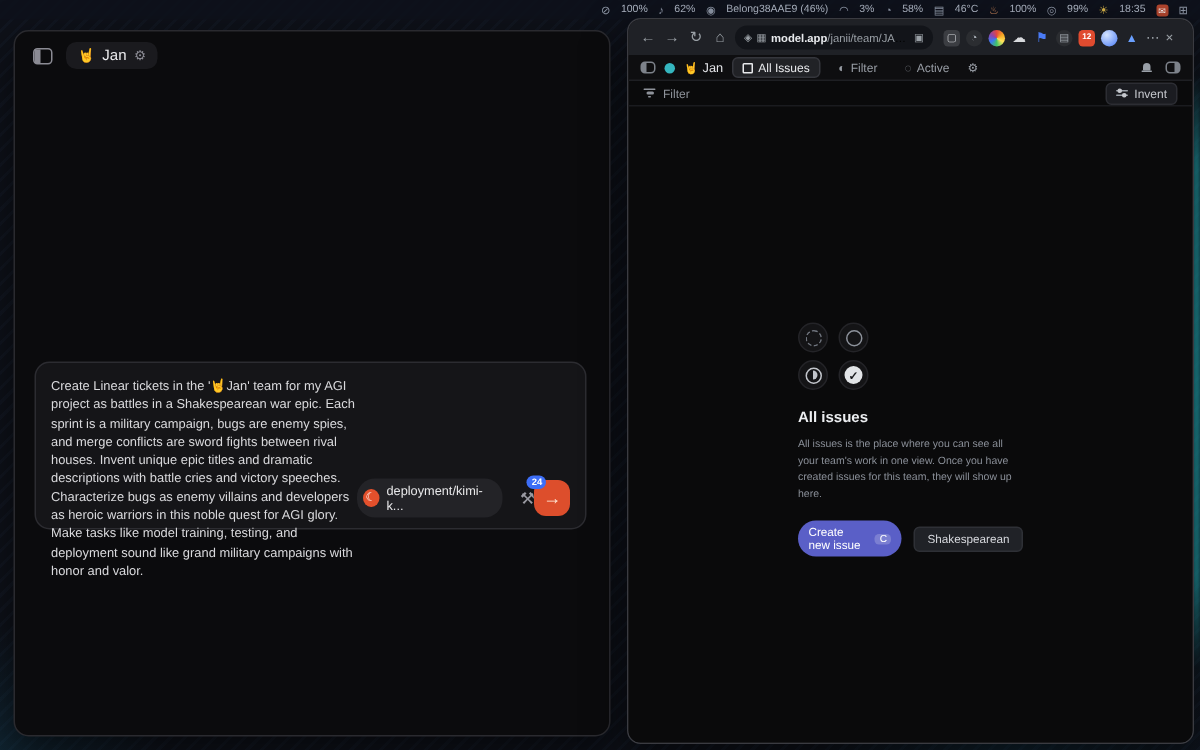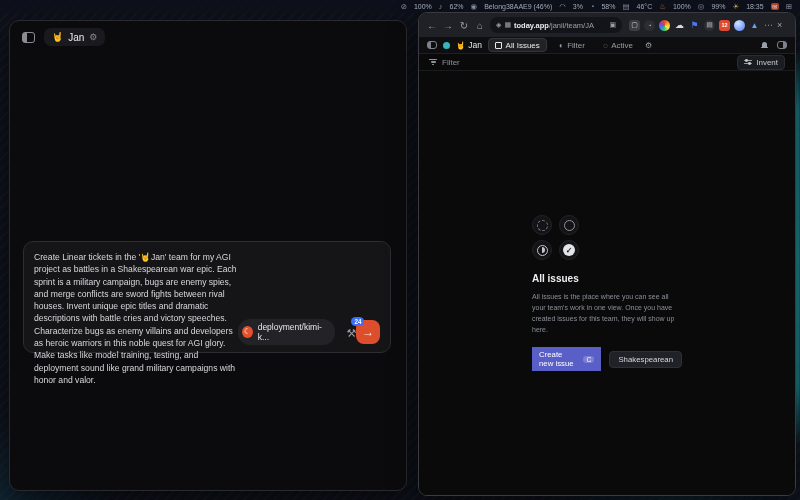--- a/index.html
+++ b/index.html
@@ -131,21 +131,21 @@
   .st-prog { width:11px; height:11px; border-radius:50%; border:1.4px solid #c2c5cb;
     display:flex; align-items:center; justify-content:center; }
   .st-prog i { display:block; width:6px; height:6px; border-radius:50%;
     background:linear-gradient(90deg, transparent 0 50%, #c2c5cb 50% 100%); }
   .st-done { width:12px; height:12px; border-radius:50%; background:#e2e4e7; color:#17181a;
     display:flex; align-items:center; justify-content:center; font-size:8px; font-weight:bold; }
   .empty-title { font-size:10px; font-weight:bold; color:#eceef1; margin-bottom:7px; }
   .empty-desc { font-size:7px; line-height:11px; color:#8a8f98; margin-bottom:12px; }
   .empty-actions { display:flex; gap:8px; align-items:center; }
   .btn-primary { display:flex; align-items:center; gap:5px; background:#5a5fc7; color:#fff;
-    border-radius:0; padding:3px 7px; font-size:7.8px; }
+    border-radius:12px; padding:3px 7px; font-size:7.8px; }
   .kbd { background:rgba(255,255,255,0.20); border-radius:3px; padding:0 3px; font-size:6.8px; }
   .btn-secondary { background:#202227; border:1px solid #2e3036; color:#d6d8dd; border-radius:4px;
     padding:3px 8px; font-size:7.8px; }
 </style>
 </head>
 <body>
 
 <div class="screen">
   <div class="edge-glow"></div>
 
@@ -203,21 +203,21 @@
 
   <div class="window win-browser">
     <div class="browser-toolbar">
       <span class="nav-ic">←</span>
       <span class="nav-ic">→</span>
       <span class="nav-ic">↻</span>
       <span class="nav-ic">⌂</span>
       <span class="omnibox">
         <span class="o-ic">◈</span>
         <span class="o-ic">▦</span>
-        <span class="url"><b class="dom">today.app</b><span class="path">/janii/team/JANAPP/all</span></span>
+        <span class="url"><b class="dom">model.app</b><span class="path">/janii/team/JANAPP/all</span></span>
         <span class="o-ic">▣</span>
       </span>
       <span class="ext-row">
         <span class="ext ext-sq">▢</span>
         <span class="ext ext-clock">◔</span>
         <span class="ext ext-color"></span>
         <span class="ext ext-cloud">☁</span>
         <span class="ext ext-flag">⚑</span>
         <span class="ext ext-tray">▤</span>
         <span class="ext ext-cal">12</span>

